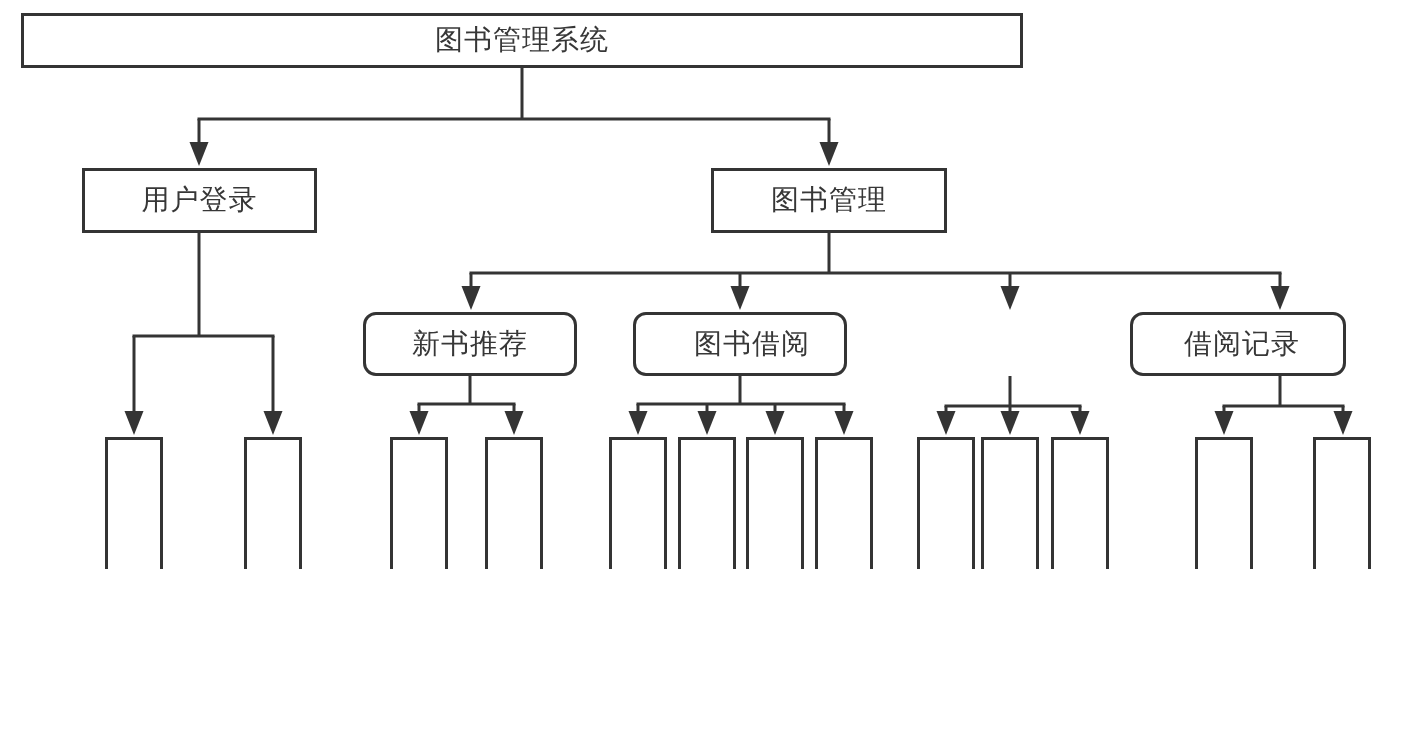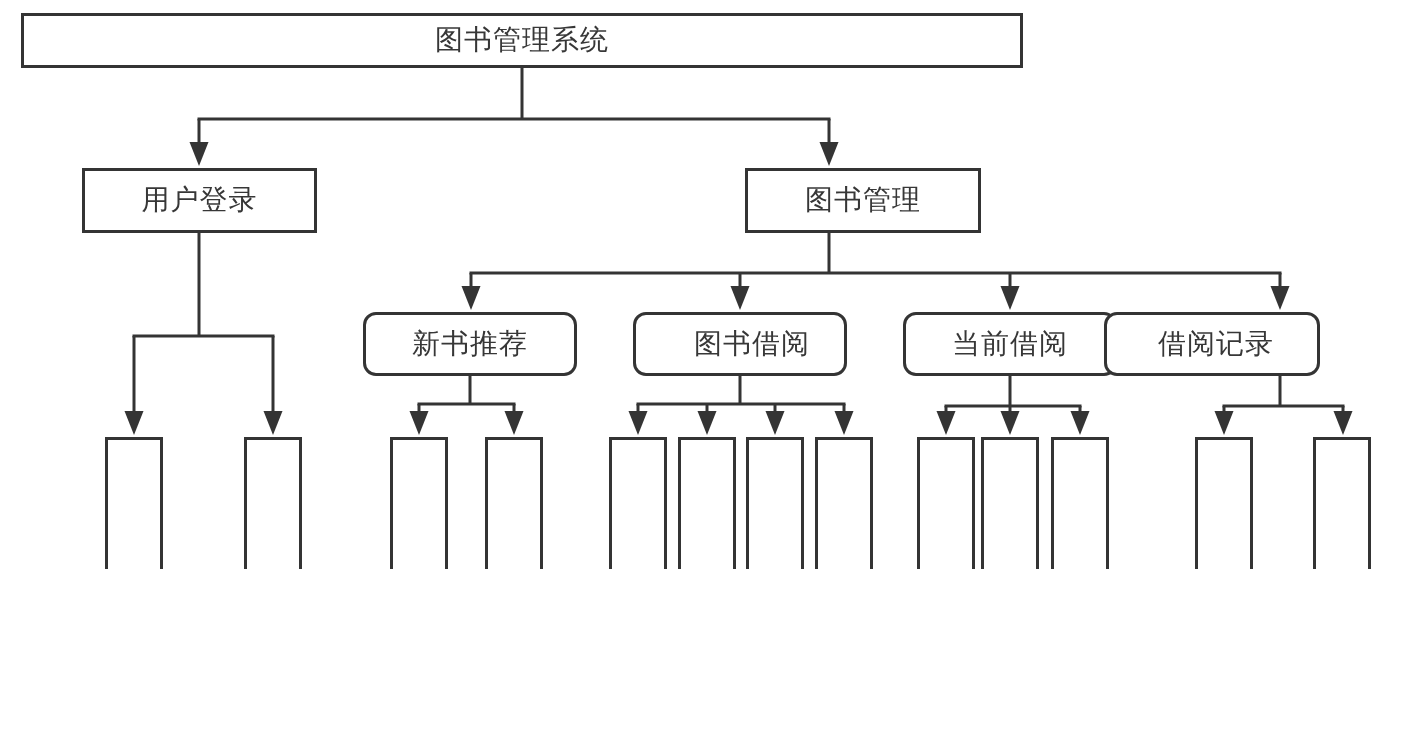--- a/index.html
+++ b/index.html
@@ -36,26 +36,26 @@
     font-size: 27px;
     letter-spacing: 4px;
     line-height: 1;
   }
   .root  { left: 21px;  top: 13px;  width: 1002px; height: 55px; }
   .lvl2  { top: 168px; height: 65px; }
   .lvl3  { top: 312px; height: 64px; width: 214px; border-radius: 13px; }
   .leaf  { top: 437px; height: 295px; width: 58px; }
 
   .n-login   { left: 82px;  width: 235px; }
-  .n-mgmt    { left: 745px; width: 236px; }
+  .n-mgmt    { left: 711px; width: 236px; }
 
   .n-rec     { left: 363px; }
   .n-bor     { left: 633px; padding-left: 24px; }
   .n-cur     { left: 903px; }
-  .n-recd    { left: 1104px; width: 216px; padding-left: 8px; }
+  .n-recd    { left: 1130px; width: 216px; padding-left: 8px; }
 
   .lf-login1 { left: 105px; }
   .lf-login2 { left: 244px; }
   .lf-rec1   { left: 390px; }
   .lf-rec2   { left: 485px; }
   .lf-bor1   { left: 609px; }
   .lf-bor2   { left: 678px; }
   .lf-bor3   { left: 746px; }
   .lf-bor4   { left: 815px; }
   .lf-cur1   { left: 917px; }
@@ -128,21 +128,20 @@
       <polygon points="1333.5,411 1352.5,411 1343,435" fill="#343434"></polygon>
     </svg>
 
   <div class="node root">图书管理系统</div>
 
   <div class="node lvl2 n-login">用户登录</div>
   <div class="node lvl2 n-mgmt">图书管理</div>
 
   <div class="node lvl3 n-rec">新书推荐</div>
   <div class="node lvl3 n-bor">图书借阅</div>
-  <div class="node lvl3 n-cur">当前借阅</div>
   <div class="node lvl3 n-recd">借阅记录</div>
 
   <div class="node leaf lf-login1">用户登录</div>
   <div class="node leaf lf-login2">注销登录</div>
 
   <div class="node leaf lf-rec1">查询图书</div>
   <div class="node leaf lf-rec2">借阅图书</div>
 
   <div class="node leaf lf-bor1">查询图书</div>
   <div class="node leaf lf-bor2">新增图书（管理员）</div>

